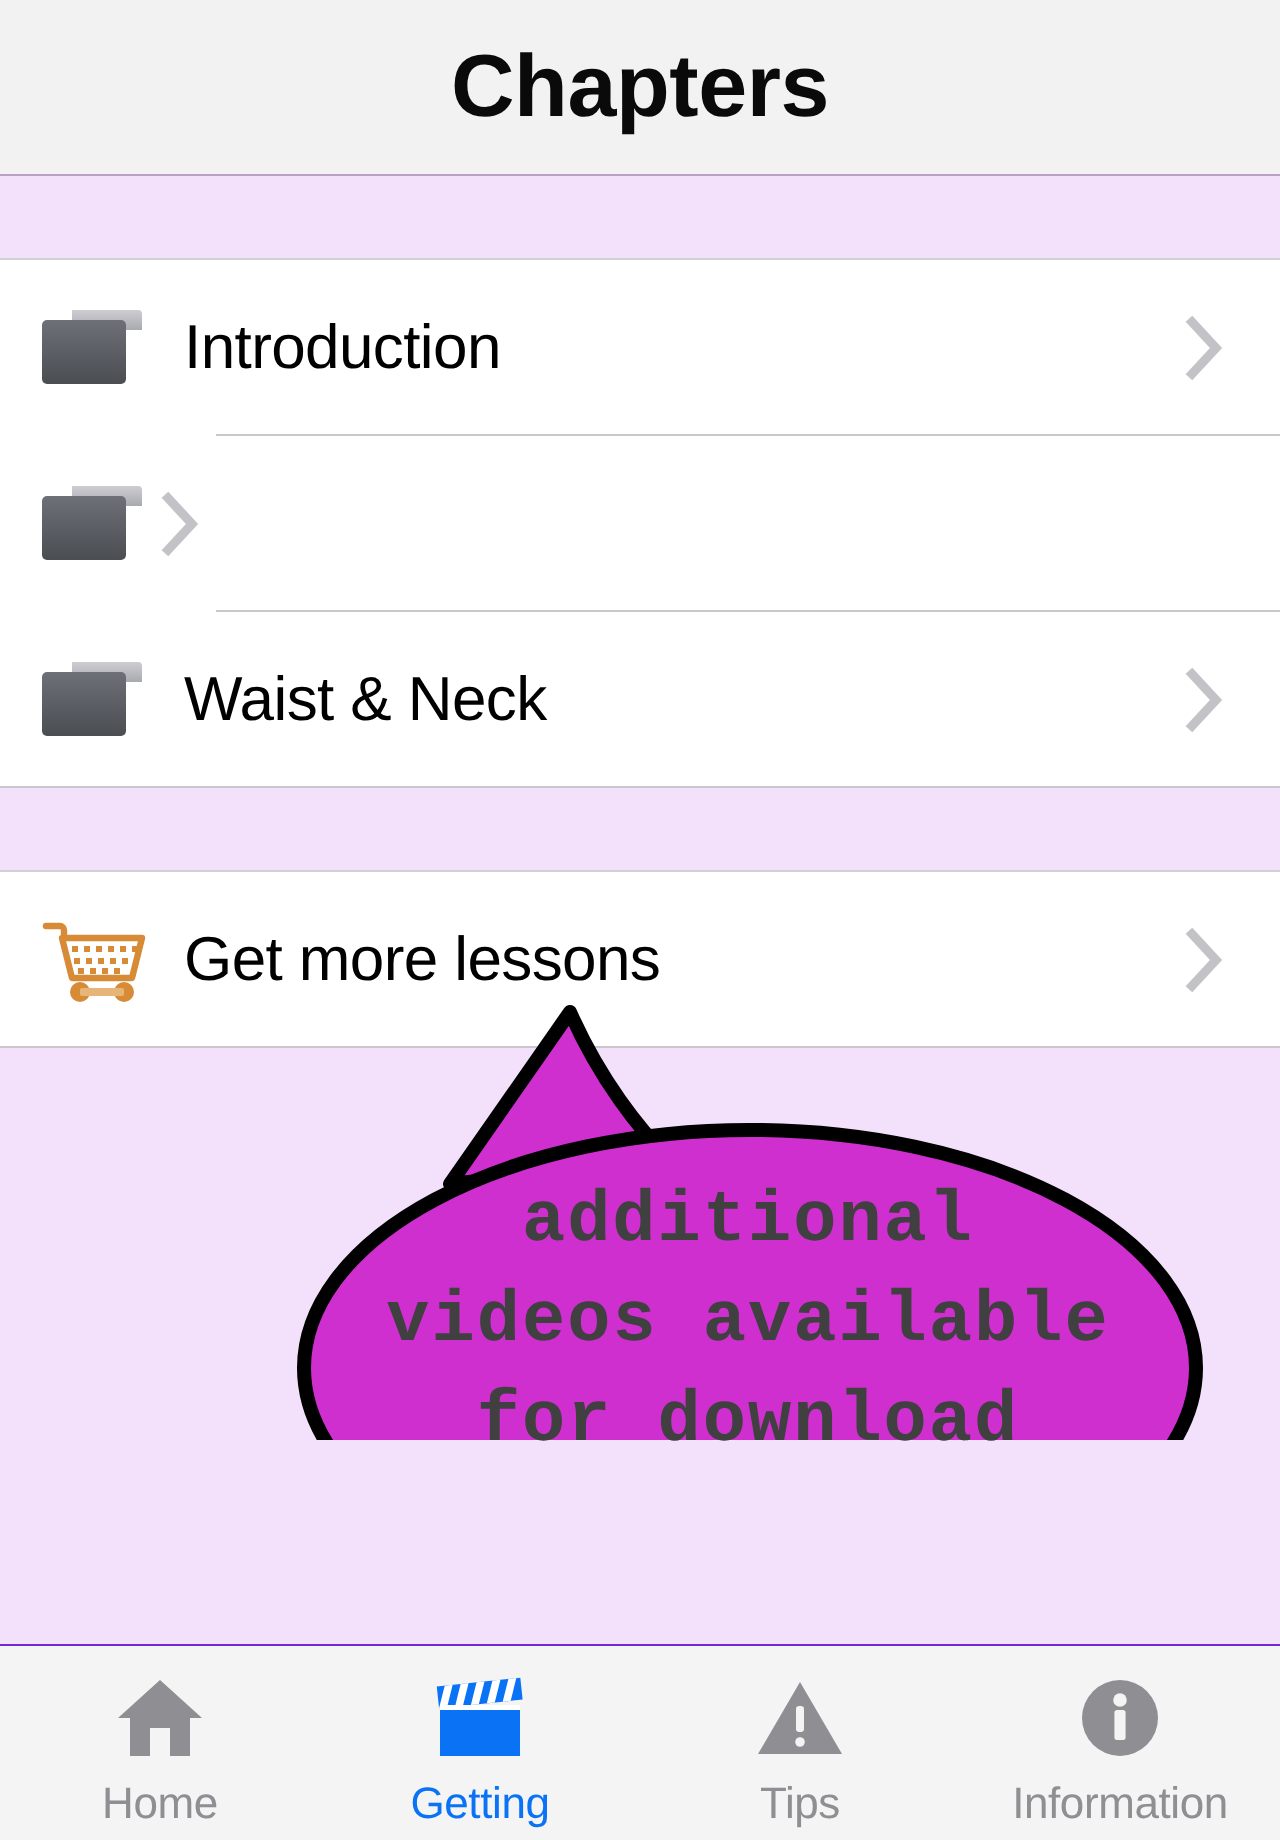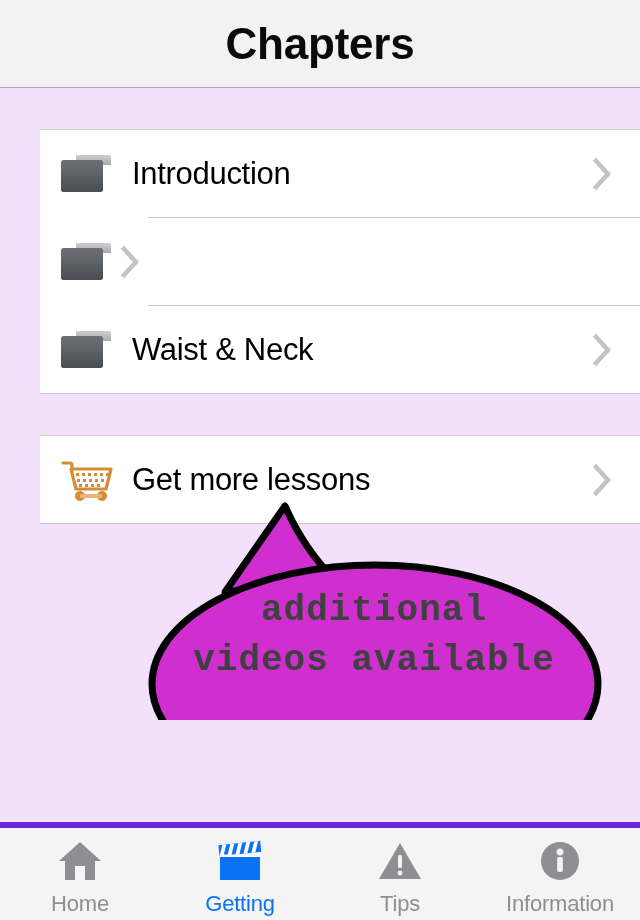--- a/index.html
+++ b/index.html
@@ -35,21 +35,20 @@
     color: #0a0a0a;
     letter-spacing: -0.2px;
   }
 
   
   .content {
     position: relative;
     flex: 1 1 auto;
     background: #f3e1fb;
     overflow: hidden;
-    padding-left: 40px;
   }
 
   .section-header {
     height: 42px;
     background: #f3e1fb;
     border-bottom: 1px solid #d2d2d2;
   }
   .section-header.first { border-top: none; }
 
   .group { background: #ffffff; }
@@ -124,21 +123,21 @@
     letter-spacing: 1px;
     pointer-events: none;
   }
   .bubble-line { display: block; }
 
   
   .tabbar {
     flex: 0 0 auto;
     height: 98px;
     background: #f4f4f4;
-    border-top: 6px solid #6d28d9;
+    border-top: 1px solid #6d28d9;
     display: flex;
     align-items: stretch;
   }
   .tab {
     flex: 1 1 0;
     display: flex;
     flex-direction: column;
     align-items: center;
     justify-content: center;
     padding-top: 6px;
@@ -282,20 +281,21 @@
                C 300 120, 320 145, 335 160
                L 225 172
                Z" fill="#cf2fcf" stroke="#000000" stroke-width="7" stroke-linejoin="round"></path>
       <ellipse cx="375" cy="264" rx="223" ry="119" fill="#cf2fcf" stroke="#000000" stroke-width="7"></ellipse>
     </svg>
   </div>
 
   <div class="bubble-text">
     <span class="bubble-line">additional</span>
     <span class="bubble-line">videos available</span>
+    <span class="bubble-line">for download</span>
   </div>
 
   <div class="tabbar">
 
     <div class="tab">
       <span class="tab-icon">
         <svg width="46" height="42" viewBox="0 0 46 42" xmlns="http://www.w3.org/2000/svg">
           <path d="M23 2 L44 21 L38 21 L38 40 L28 40 L28 26 L18 26 L18 40 L8 40 L8 21 L2 21 Z" fill="#8e8e93"></path>
         </svg>
       </span>

